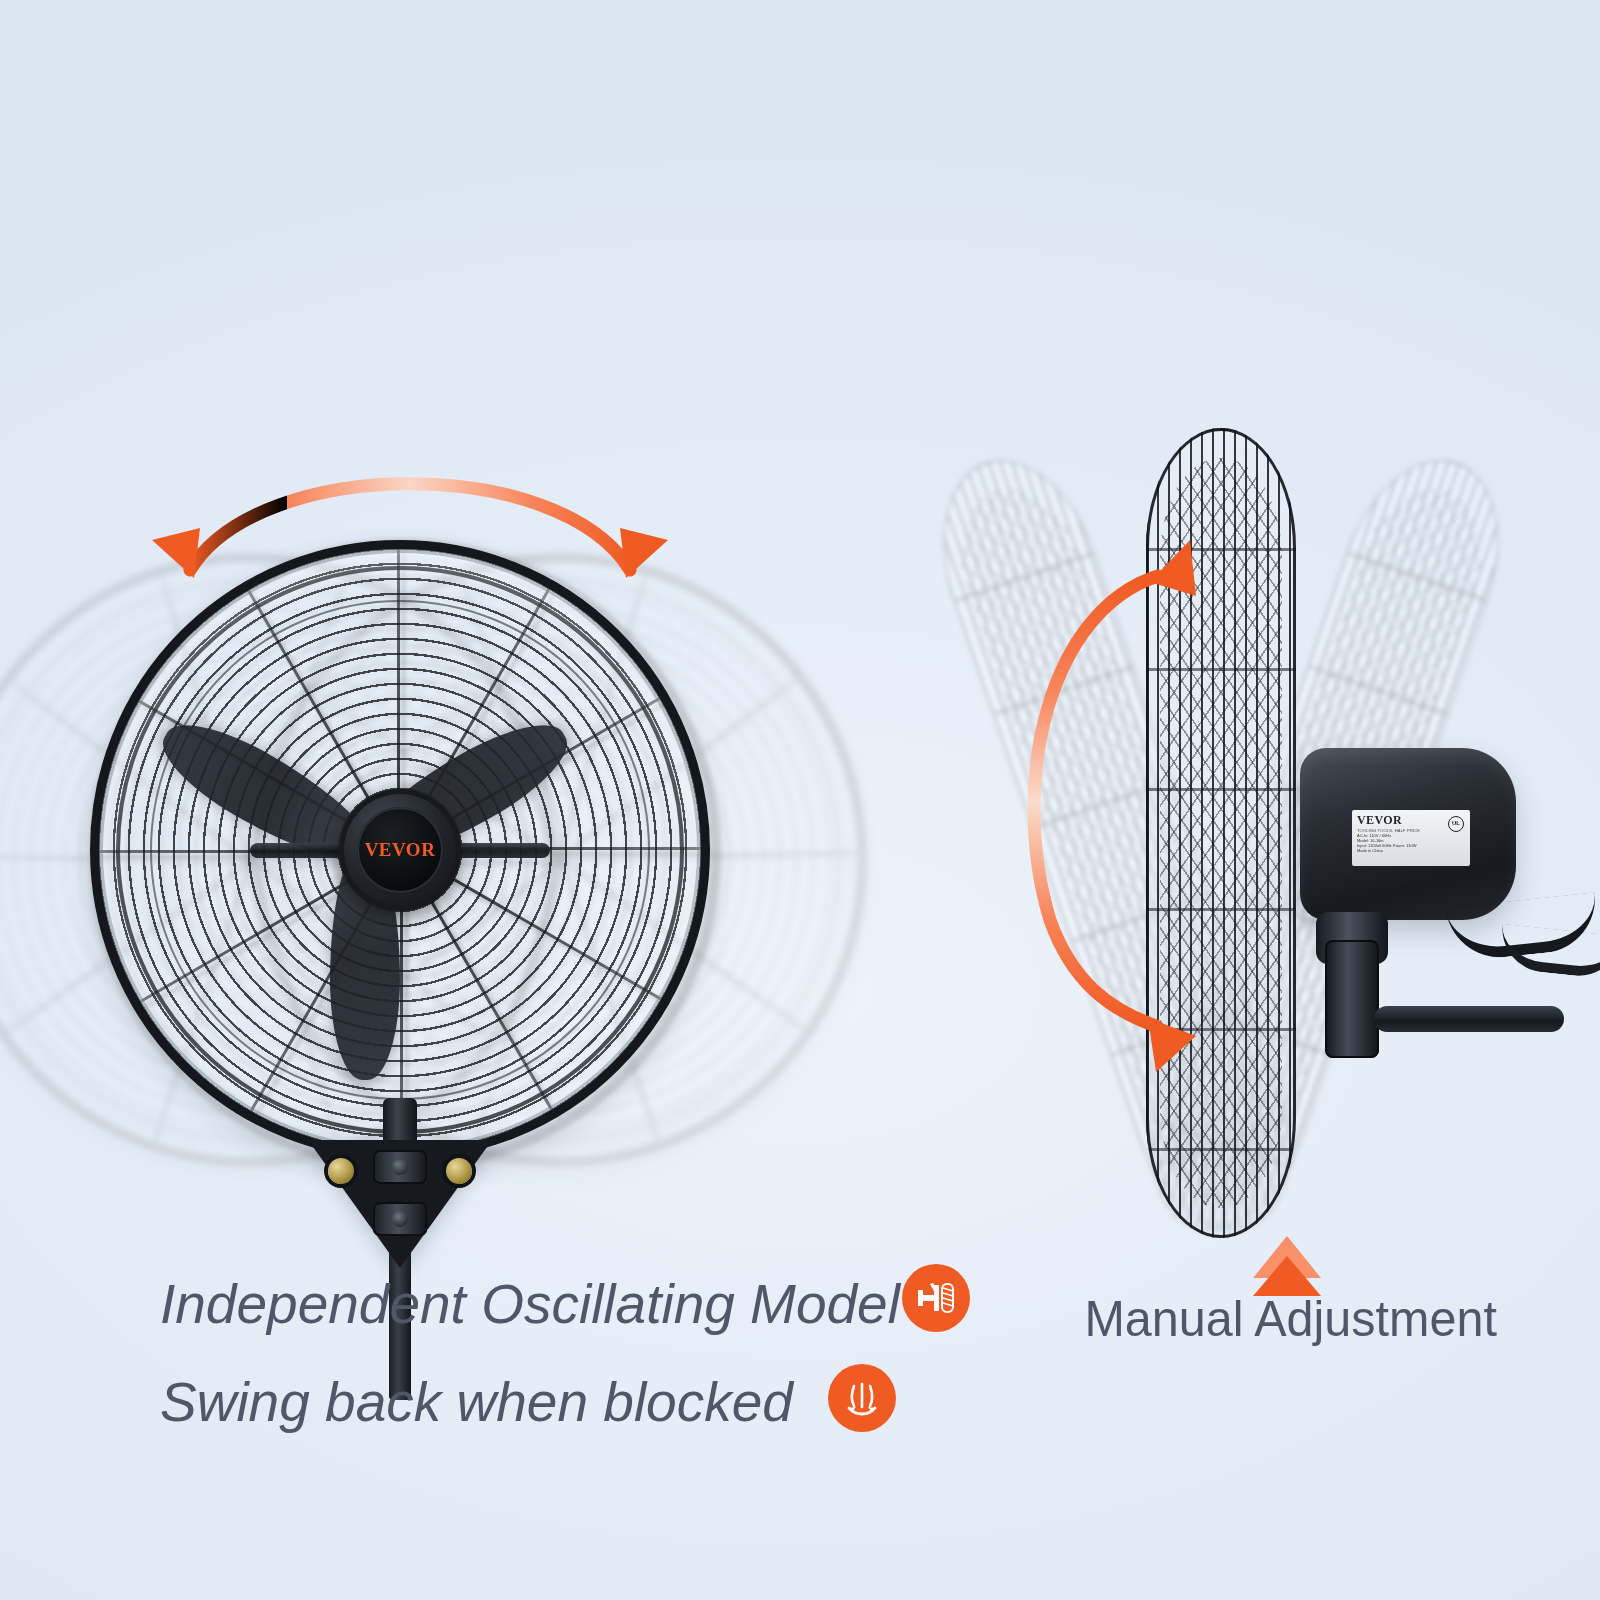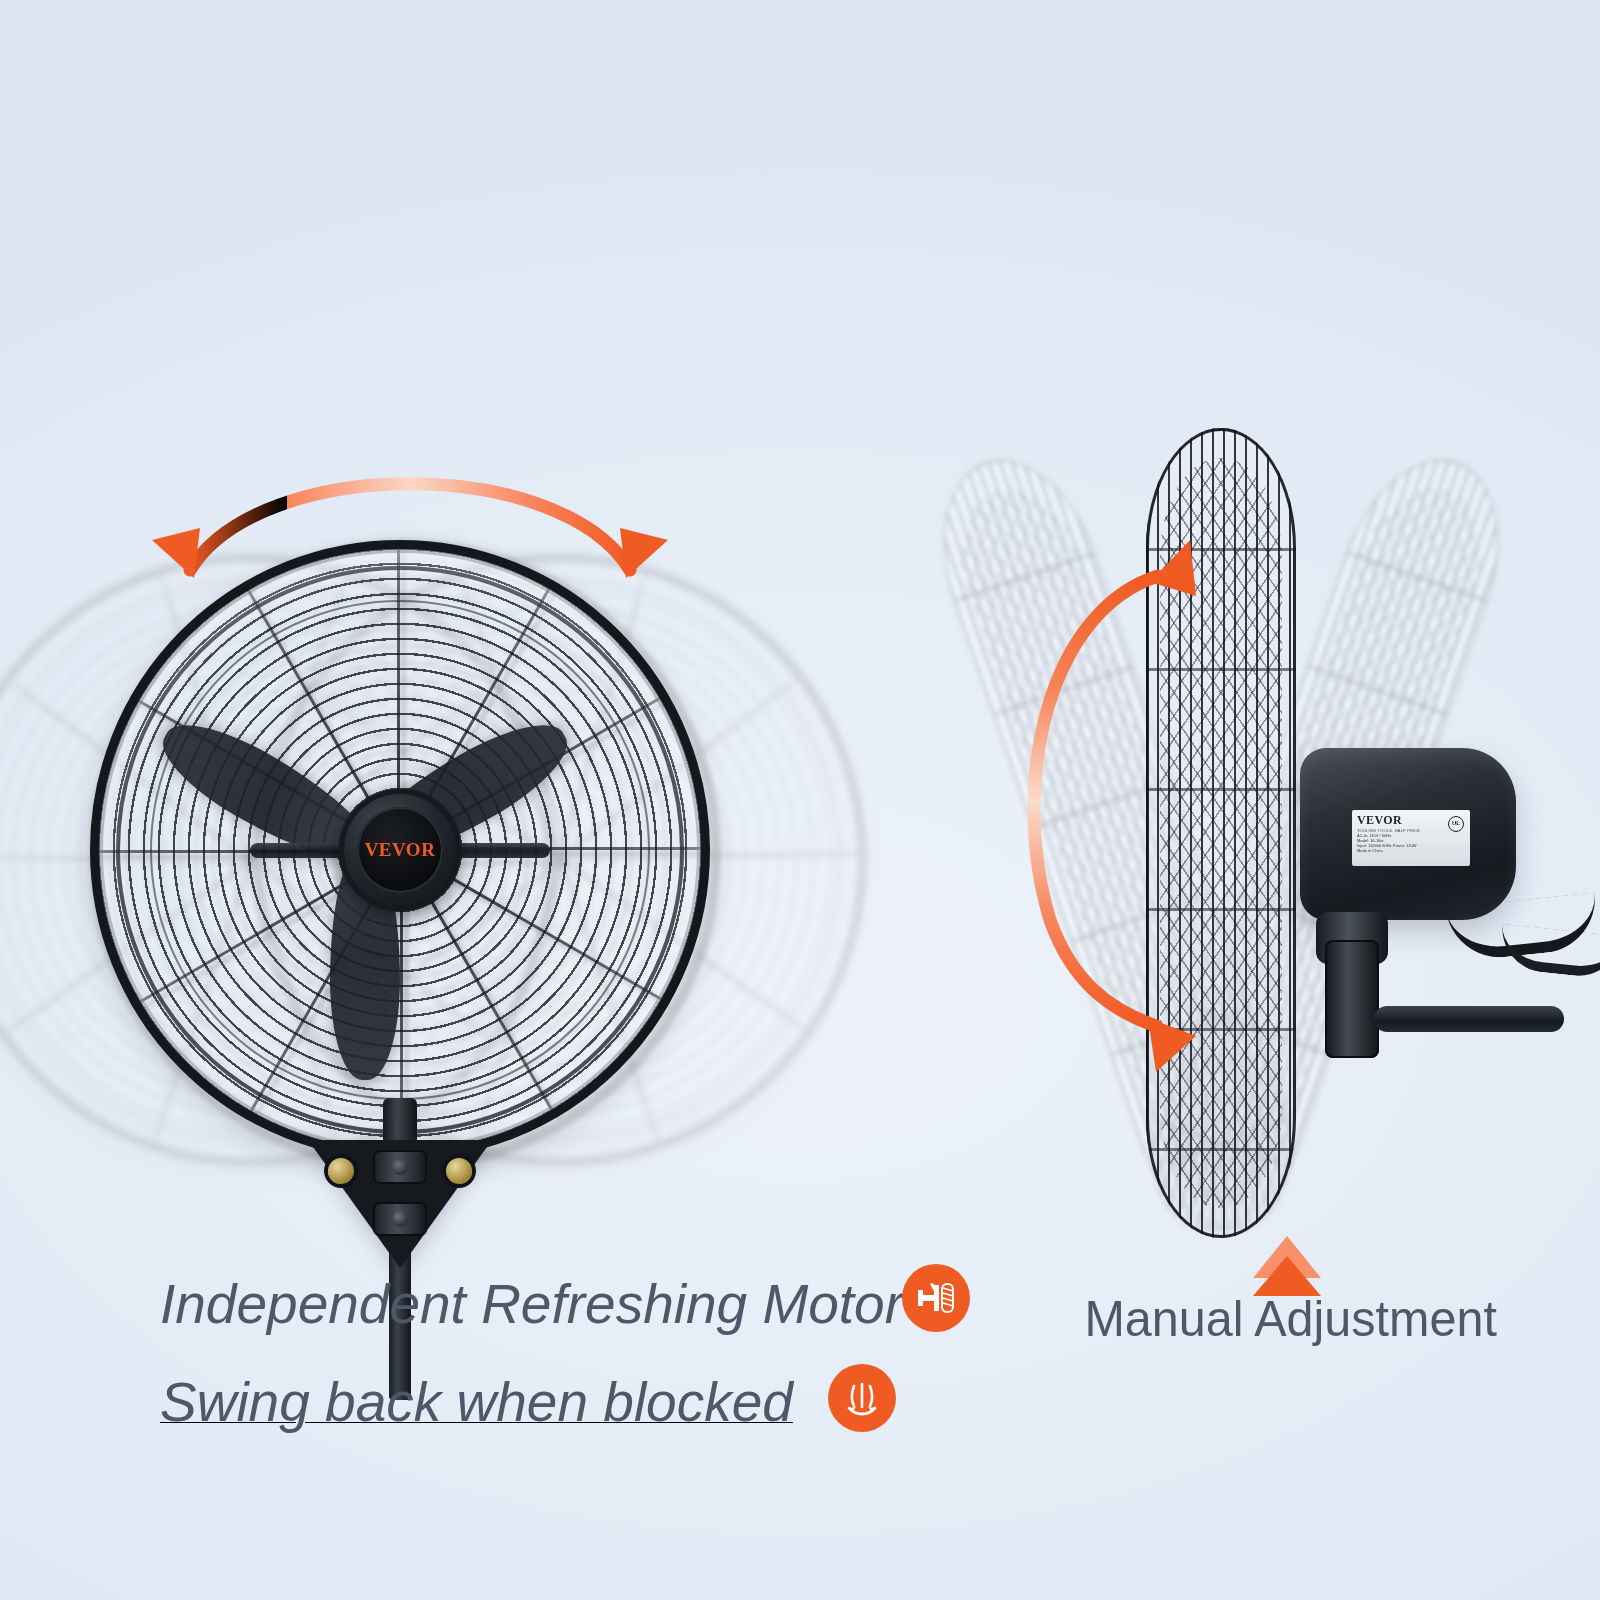--- a/index.html
+++ b/index.html
@@ -444,34 +444,34 @@
       <path d="M158,488 L206,506 L166,542 Z" fill="#f05a23"></path>
     </svg>
   </div>
 
   <div style="position:absolute;left:1253px;top:1236px;">
     <div class="chev" style="border-bottom:42px solid #f8906a;left:0;top:0;"></div>
     <div class="chev" style="border-bottom:40px solid #f05a23;left:0;top:20px;"></div>
   </div>
 
   <div class="cap-left" style="top:1272px;">
-    <span class="cap-txt">Independent Refreshing Motor</span>
+    <span class="cap-txt">Independent Oscillating Model</span>
     <div class="badge" style="left:742px;top:-8px;">
       <svg width="42" height="42" viewBox="0 0 42 42">
         <rect x="5" y="18" width="14" height="6" fill="#fff"></rect>
         <rect x="3" y="13" width="5" height="16" fill="#fff"></rect>
         <rect x="19" y="8" width="5" height="26" fill="#fff"></rect>
         <path d="M20,16 L15,7 L18,6 L23,15 Z" fill="#fff"></path>
         <rect x="27" y="7" width="11" height="28" rx="5" fill="none" stroke="#fff" stroke-width="2"></rect>
         <path d="M28,11 l10,3 M28,16 l10,3 M28,21 l10,3 M28,26 l10,3" stroke="#fff" stroke-width="1.6" fill="none"></path>
       </svg>
     </div>
   </div>
 
-  <div class="cap-left" style="top:1370px;text-decoration:underline;">
+  <div class="cap-left" style="top:1370px;">
     <span class="cap-txt">Swing back when blocked</span>
     <div class="badge" style="left:668px;top:-6px;">
       <svg width="44" height="44" viewBox="0 0 44 44">
         <path d="M14,10 C11,18 11,24 14,30" stroke="#fff" stroke-width="2.6" fill="none" stroke-linecap="round"></path>
         <path d="M22,8  C22,18 22,24 22,31" stroke="#fff" stroke-width="2.6" fill="none" stroke-linecap="round"></path>
         <path d="M30,10 C33,18 33,24 30,30" stroke="#fff" stroke-width="2.6" fill="none" stroke-linecap="round"></path>
         <path d="M9,32 C16,40 28,40 35,32" stroke="#fff" stroke-width="2.8" fill="none" stroke-linecap="round"></path>
         <path d="M9,32 l7,-1 -4,5 Z" fill="#fff"></path>
         <path d="M35,32 l-7,-1 4,5 Z" fill="#fff"></path>
       </svg>

